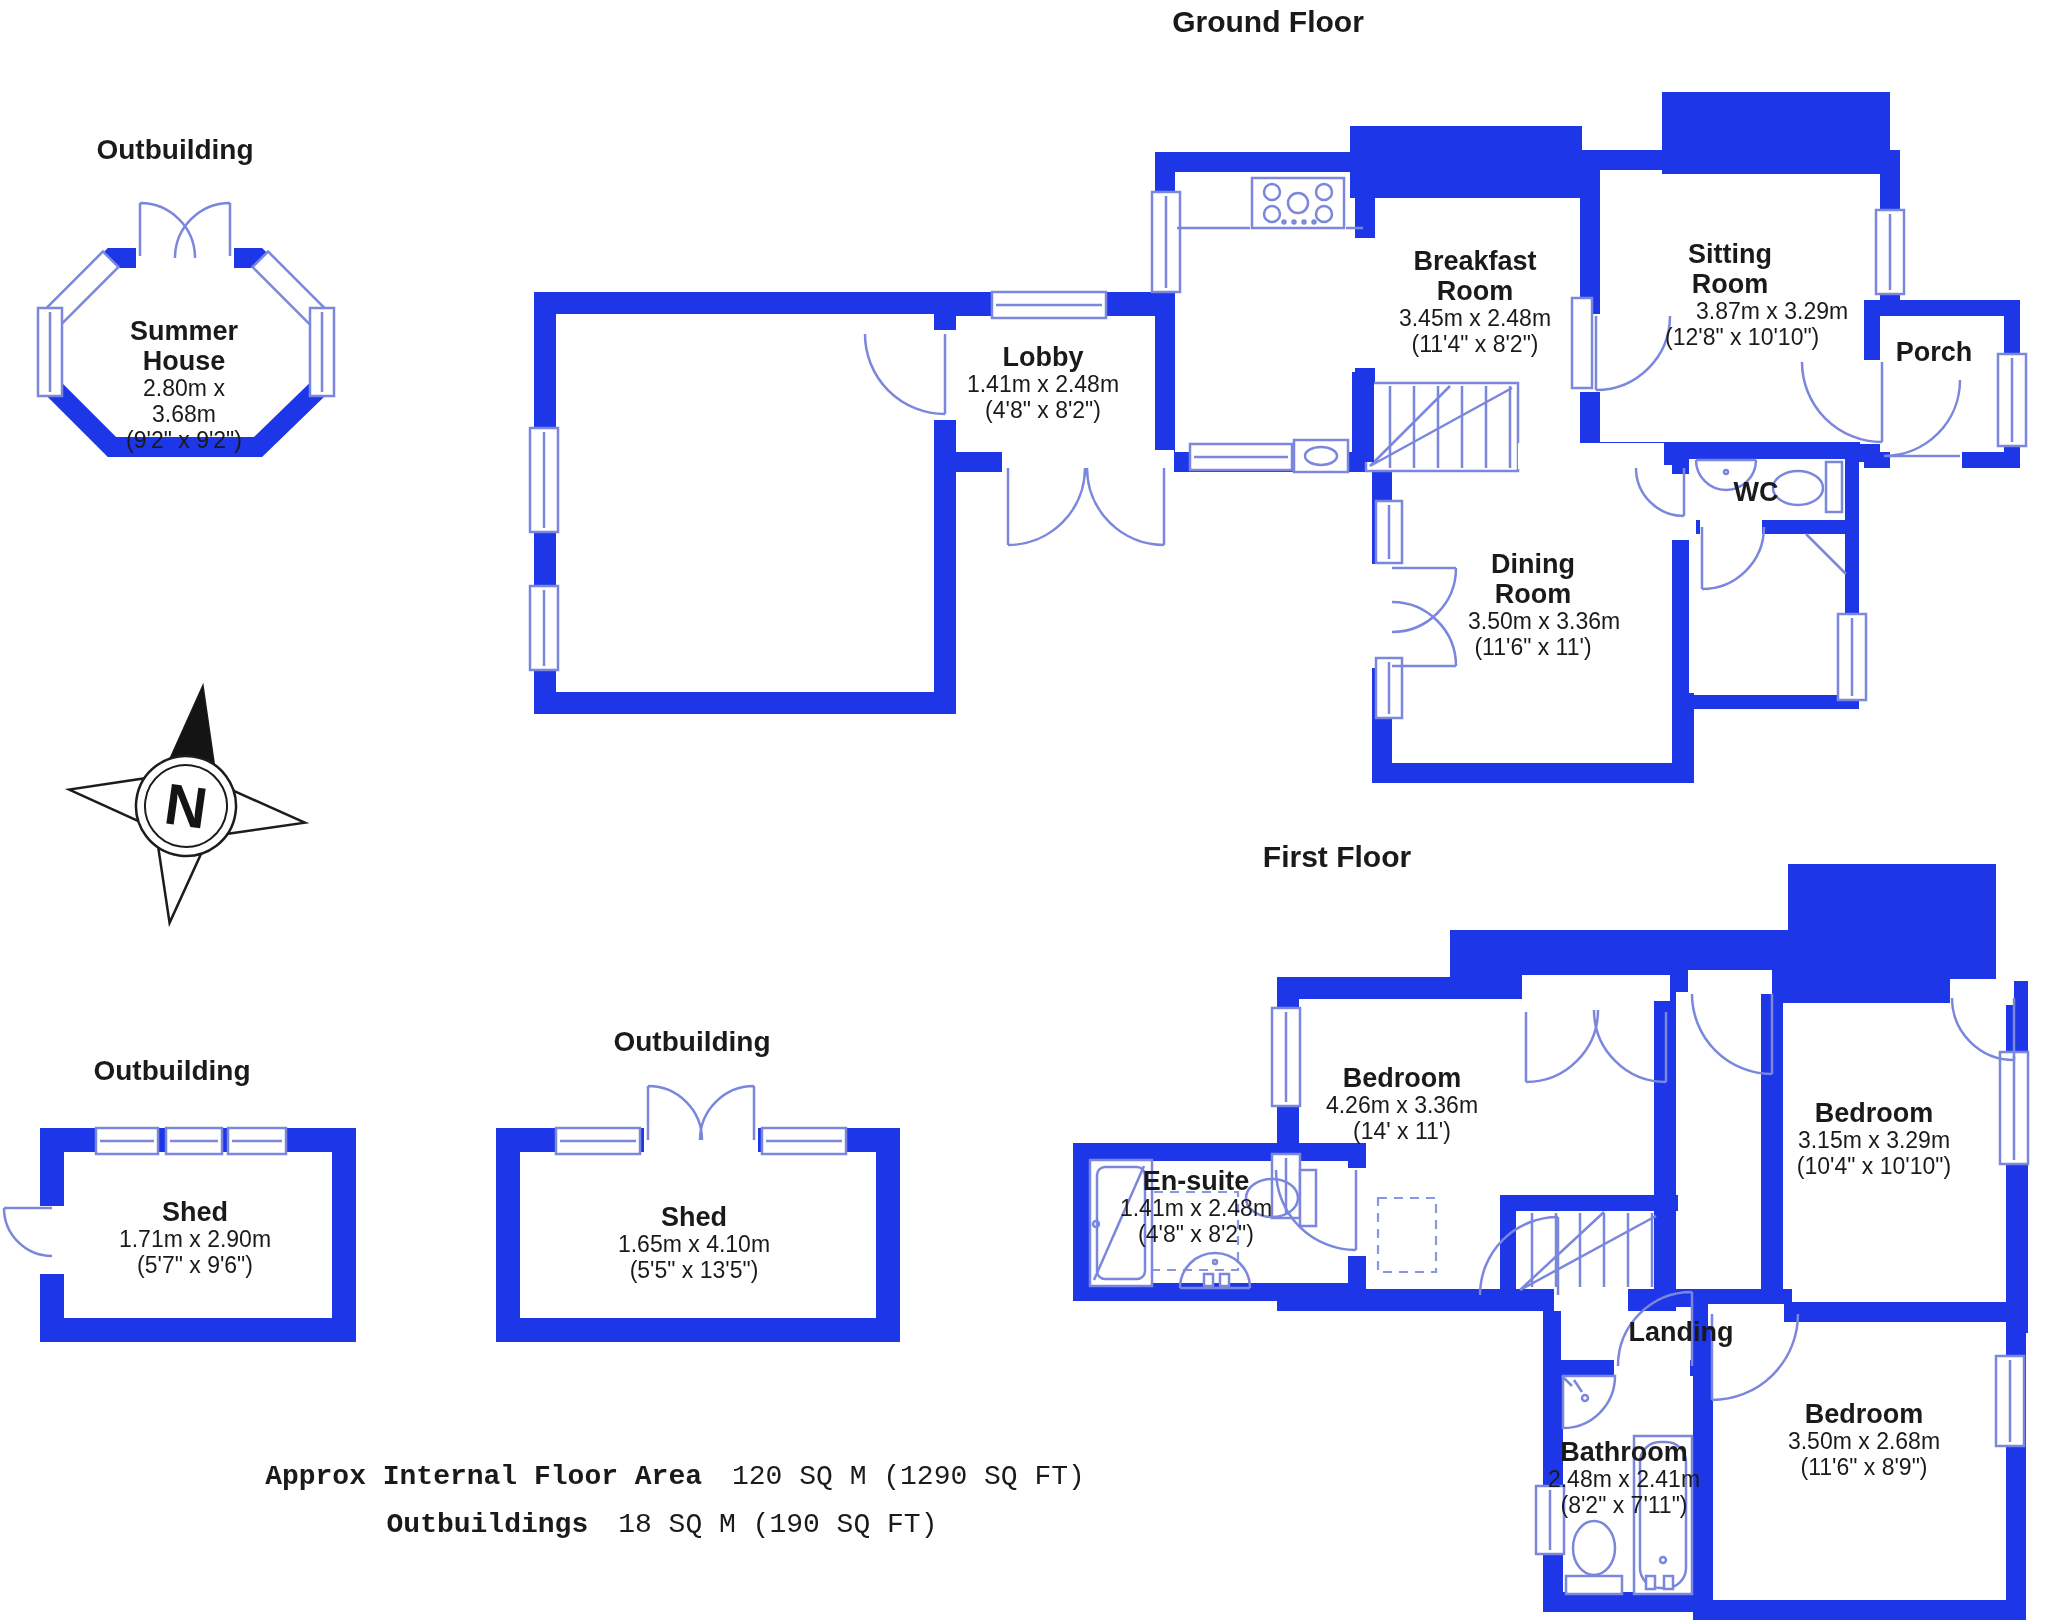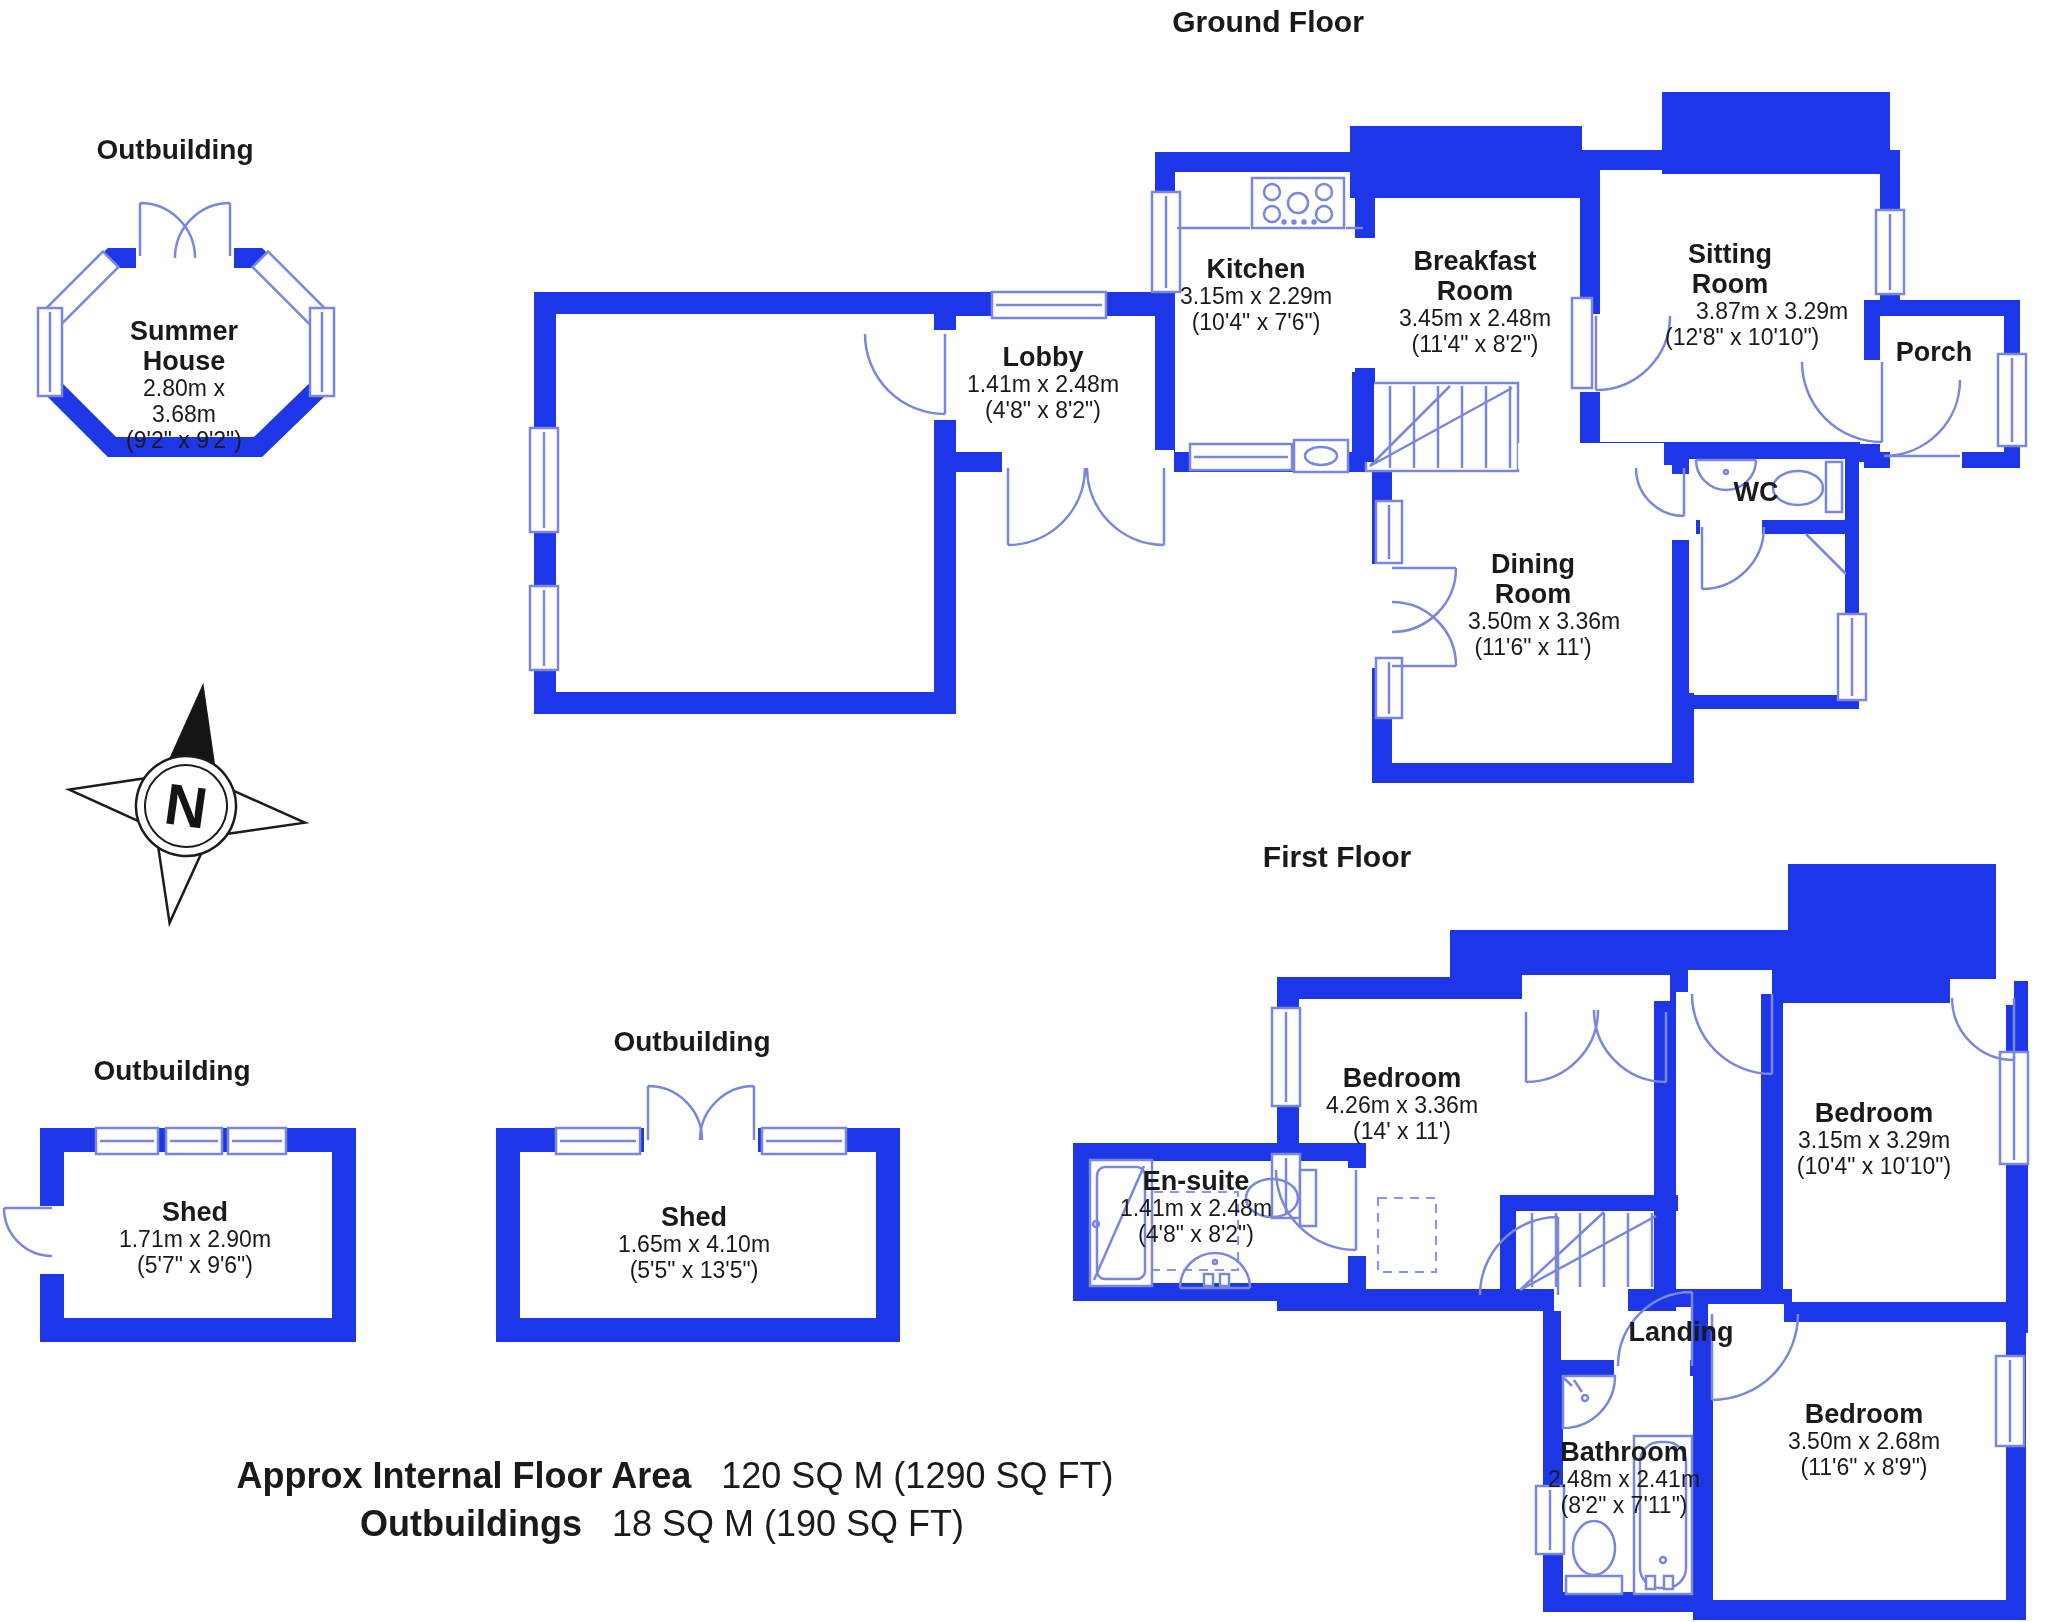--- a/index.html
+++ b/index.html
@@ -4,21 +4,21 @@
 <style>
   html,body{margin:0;padding:0;background:#fff;}
   #canvas{position:relative;width:2048px;height:1622px;background:#fff;overflow:hidden;
           font-family:"Liberation Sans", sans-serif;color:#1a1a1a;}
   #plan{position:absolute;left:0;top:0;}
   .lbl{position:absolute;transform:translate(-50%,-50%);text-align:center;color:#1a1a1a;}
   .lbl .nm{font-weight:bold;font-size:27px;line-height:1.12;}
   .lbl .dm{font-size:23px;line-height:1.12;}
   .lbl .dm:empty{display:none;}
   .sect{position:absolute;transform:translate(-50%,-50%);font-weight:bold;font-size:30px;white-space:nowrap;}
-  .foot{position:absolute;transform:translate(-50%,-50%);font-size:36px;white-space:nowrap;}
+  .foot{position:absolute;transform:translate(-50%,-50%);font-size:28px;white-space:nowrap;font-family:Liberation Mono, monospace;}
   .foot .fl{font-weight:bold;margin-right:30px;}
   
   .wall{fill:#fff;stroke:#1d36e8;}
   .solid{fill:#1d36e8;stroke:none;}
   .open{fill:#fff;stroke:none;}
   .tl{fill:none;stroke:#7a87dc;stroke-width:2.5;}
   .tf{fill:#fff;stroke:#7a87dc;stroke-width:2.5;}
   .dash{fill:none;stroke:#8a96e0;stroke-width:2.2;stroke-dasharray:9 7;}
   .blk{fill:#fff;stroke:#1c1c1c;stroke-width:2.5;}
 </style>
@@ -280,25 +280,20 @@
   <div class="nm">Shed</div>
   <div class="dm">1.71m x 2.90m</div>
   <div class="dm">(5'7" x 9'6")</div>
 </div>
 <div class="lbl" style="left:694px;top:1243px;width:220px;">
   <div class="nm">Shed</div>
   <div class="dm">1.65m x 4.10m</div>
   <div class="dm">(5'5" x 13'5")</div>
 </div>
 
-<div class="lbl" style="left:1256px;top:295px;width:210px;">
-  <div class="nm">Kitchen</div>
-  <div class="dm">3.15m x 2.29m</div>
-  <div class="dm">(10'4" x 7'6")</div>
-</div>
 <div class="lbl" style="left:1475px;top:302px;width:160px;">
   <div class="nm">Breakfast Room</div>
   <div class="dm">3.45m x 2.48m</div>
   <div class="dm">(11'4" x 8'2")</div>
 </div>
 <div class="lbl" style="left:1730px;top:295px;width:130px;">
   <div class="nm">Sitting Room</div>
   <div class="dm" style="white-space:nowrap;margin-left:31px;">3.87m x 3.29m</div>
   <div class="dm" style="white-space:nowrap;">(12'8" x 10'10")</div>
 </div>

